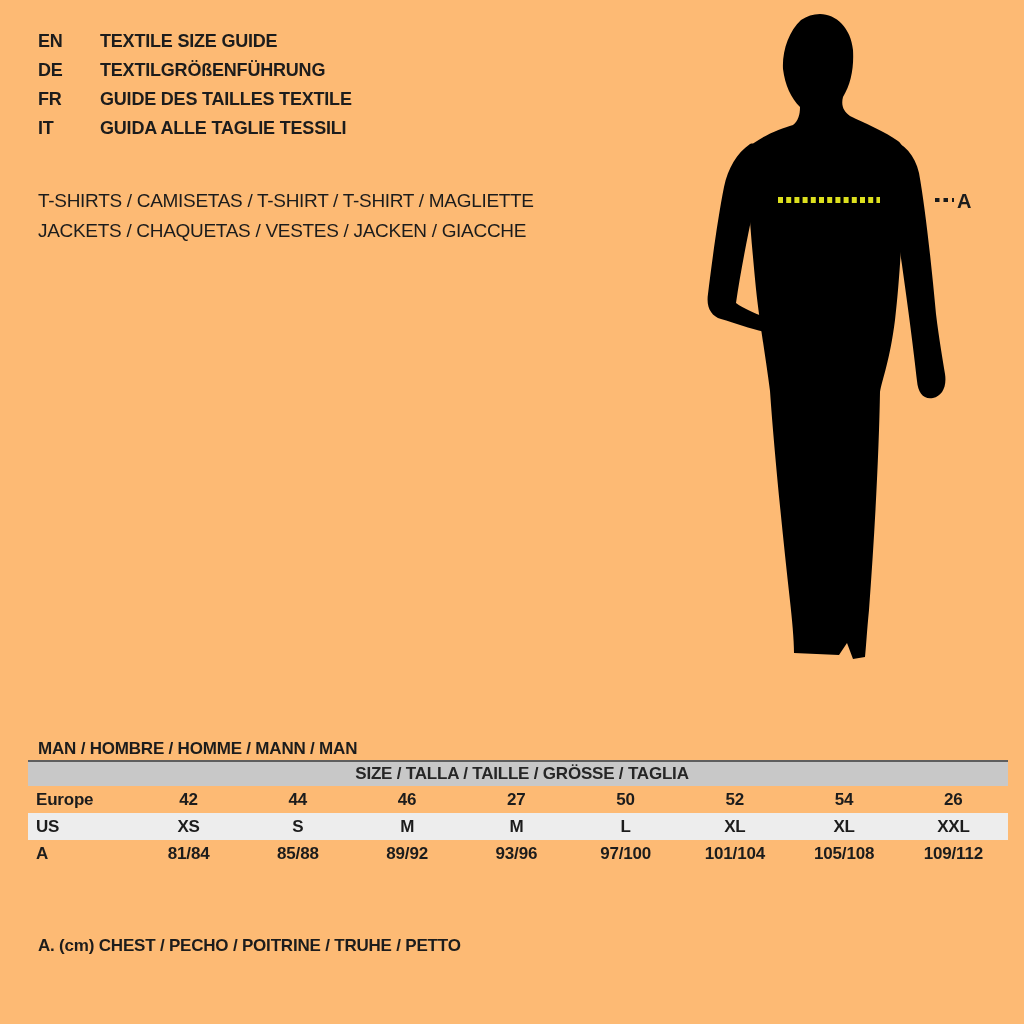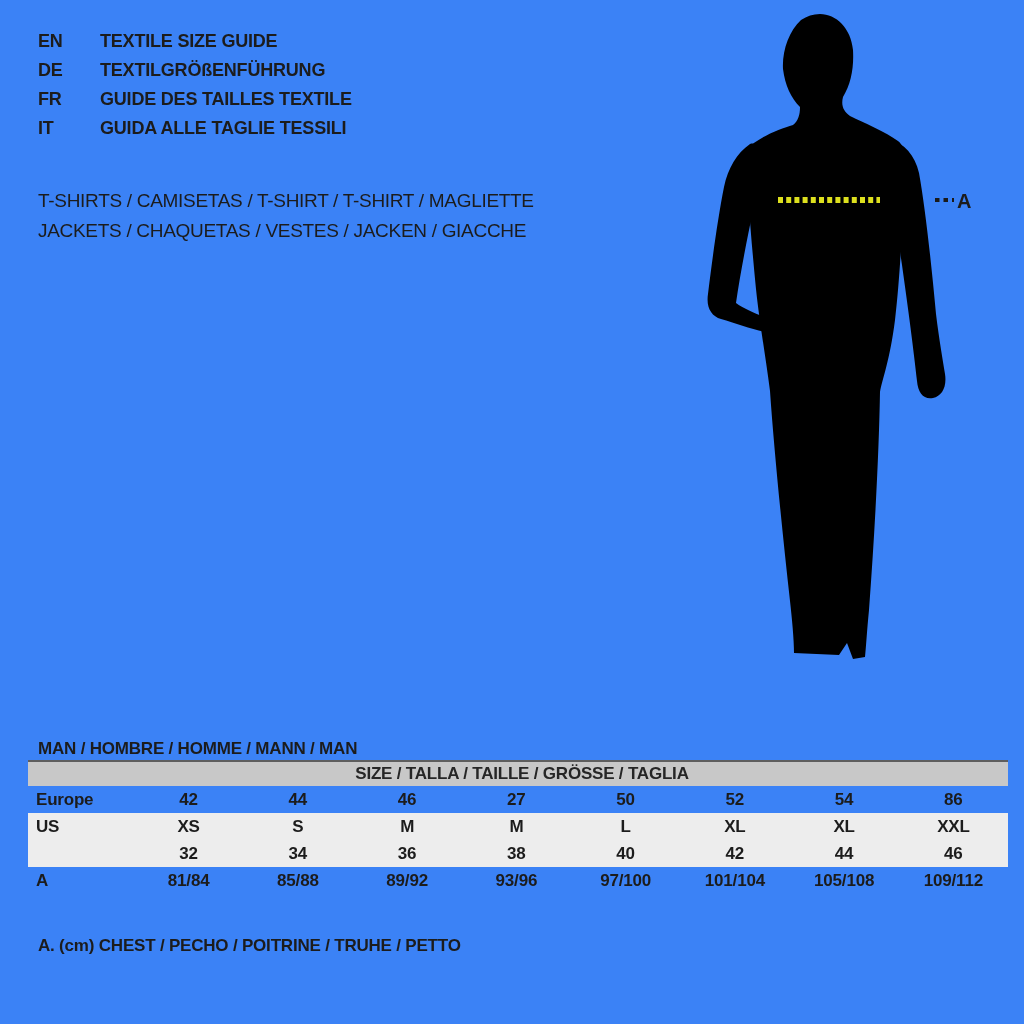--- a/index.html
+++ b/index.html
@@ -1,17 +1,17 @@
 <!DOCTYPE html>
 <html><head>
 <meta charset="utf-8">
 <style>
   html,body{margin:0;padding:0;background:#ffffff;}
   .canvas{
-    position:relative;width:1024px;height:1024px;background:#3b82f6;
+    position:relative;width:1024px;height:1024px;background:#fdba74;
     font-family:"Liberation Sans",sans-serif;color:#1c1c1c;overflow:hidden;
   }
 
   
   .lang-list{position:absolute;left:38px;top:27px;}
   .lang-row{display:flex;height:29px;line-height:29px;font-size:18px;font-weight:700;letter-spacing:-0.2px;}
   .lang-code{width:62px;}
   .lang-label{white-space:nowrap;}
 
   
@@ -146,43 +146,32 @@
     </tr>
     <tr class="body-row">
       <td class="lbl">Europe</td>
       <td>42</td>
       <td>44</td>
       <td>46</td>
       <td>27</td>
       <td>50</td>
       <td>52</td>
       <td>54</td>
-      <td>86</td>
+      <td>26</td>
     </tr>
     <tr class="body-row row-shaded">
       <td class="lbl">US</td>
       <td>XS</td>
       <td>S</td>
       <td>M</td>
       <td>M</td>
       <td>L</td>
       <td>XL</td>
       <td>XL</td>
       <td>XXL</td>
-    </tr>
-    <tr class="body-row row-shaded">
-      <td class="lbl"></td>
-      <td>32</td>
-      <td>34</td>
-      <td>36</td>
-      <td>38</td>
-      <td>40</td>
-      <td>42</td>
-      <td>44</td>
-      <td>46</td>
     </tr>
     <tr class="body-row">
       <td class="lbl">A</td>
       <td>81/84</td>
       <td>85/88</td>
       <td>89/92</td>
       <td>93/96</td>
       <td>97/100</td>
       <td>101/104</td>
       <td>105/108</td>

